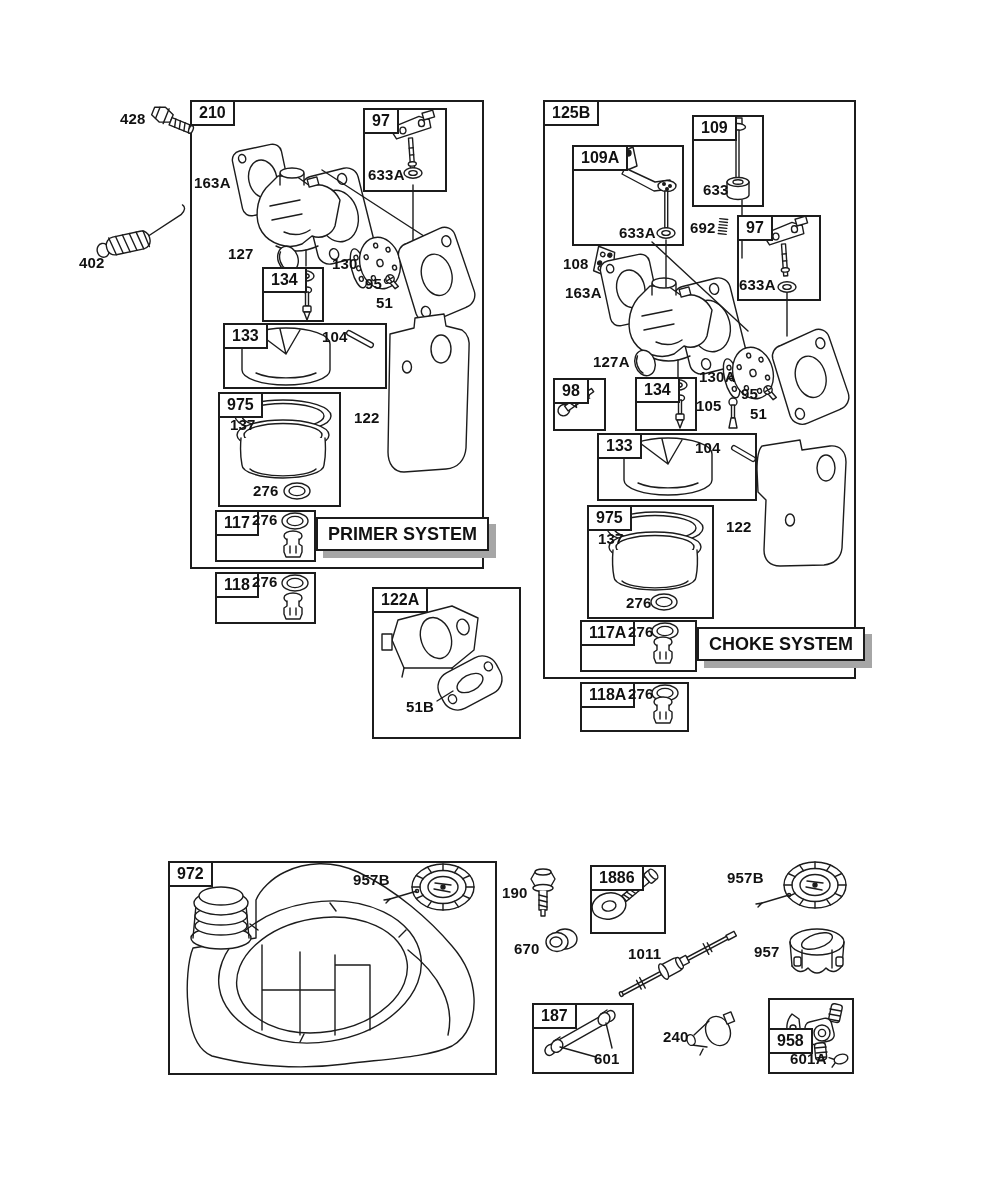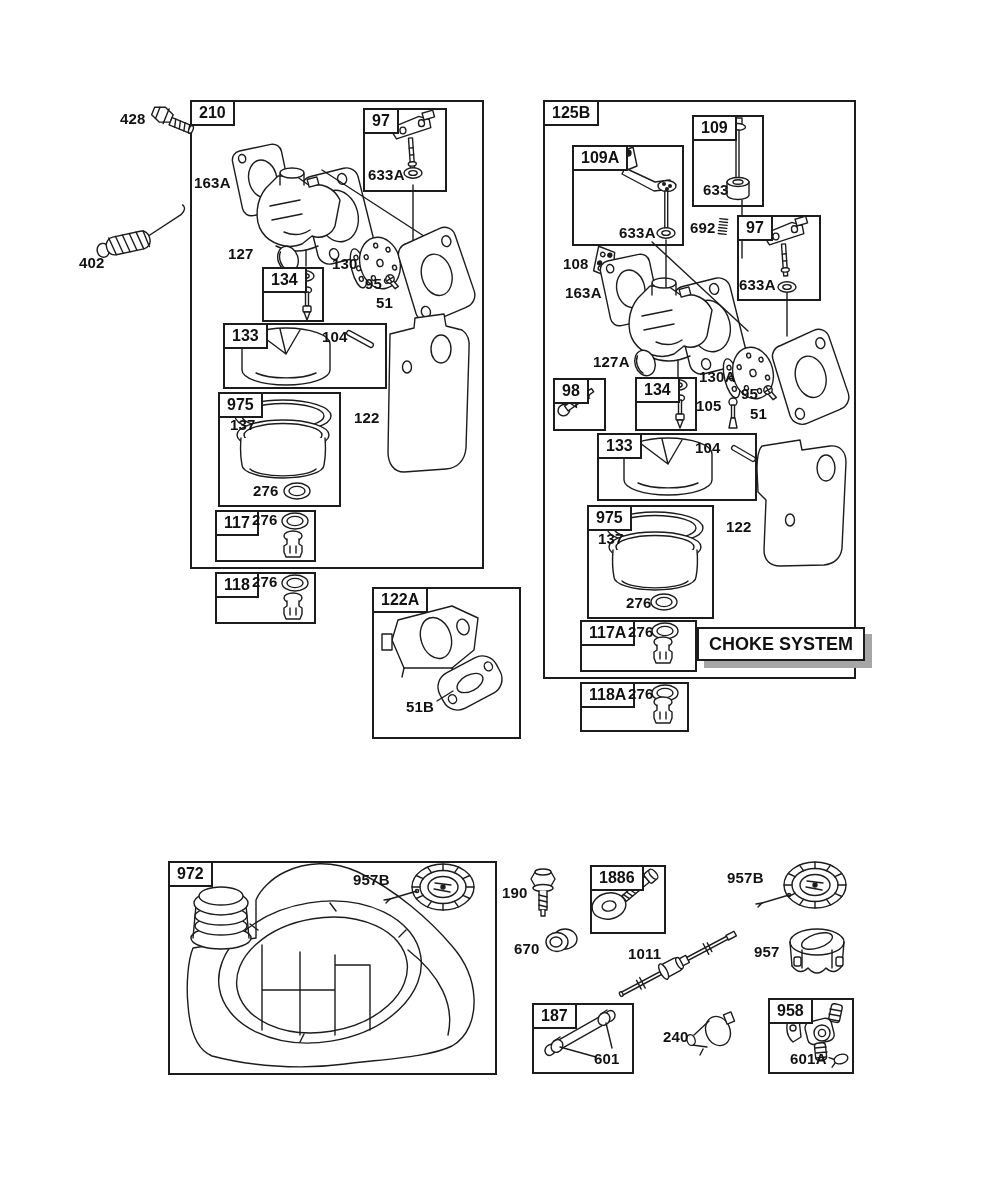--- a/index.html
+++ b/index.html
@@ -391,22 +391,23 @@
   <div class="tag" style="left:737px;top:215px">97</div>
   <div class="tag" style="left:553px;top:378px">98</div>
   <div class="tag" style="left:635px;top:377px">134</div>
   <div class="tag" style="left:597px;top:433px">133</div>
   <div class="tag" style="left:587px;top:505px">975</div>
   <div class="tag" style="left:580px;top:620px">117A</div>
   <div class="tag" style="left:580px;top:682px">118A</div>
   <div class="tag" style="left:168px;top:861px">972</div>
   <div class="tag" style="left:590px;top:865px">1886</div>
   <div class="tag" style="left:532px;top:1003px">187</div>
-  <div class="tag" style="left:768px;top:998px">958</div>
-
+  <div class="tag" style="left:768px;top:1028px">958</div>
+
+  <div class="sys" style="left:316px;top:517px">PRIMER SYSTEM</div>
   <div class="sys" style="left:697px;top:627px">CHOKE SYSTEM</div>
 
   <div class="lbl" style="left:120px;top:111px">428</div>
   <div class="lbl" style="left:79px;top:255px">402</div>
   <div class="lbl" style="left:194px;top:175px">163A</div>
   <div class="lbl" style="left:368px;top:167px">633A</div>
   <div class="lbl" style="left:228px;top:246px">127</div>
   <div class="lbl" style="left:332px;top:256px">130</div>
   <div class="lbl" style="left:365px;top:276px">95</div>
   <div class="lbl" style="left:376px;top:295px">51</div>

